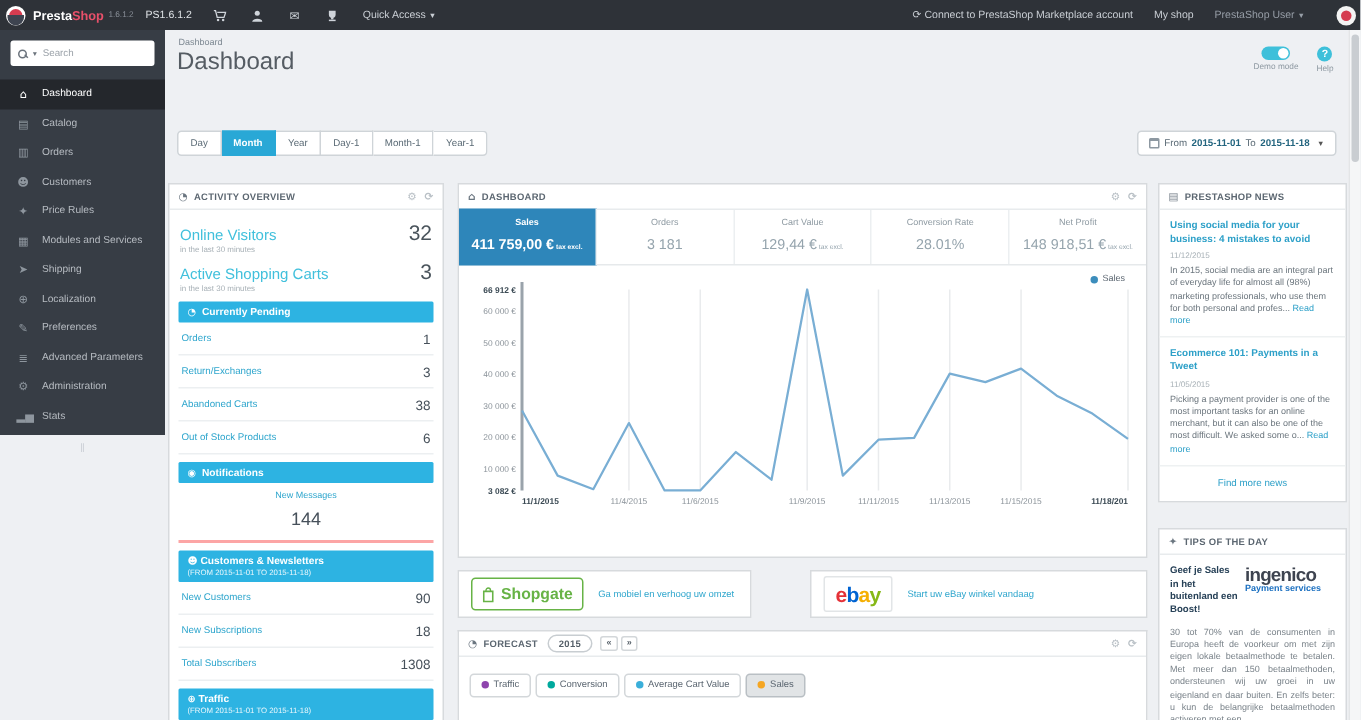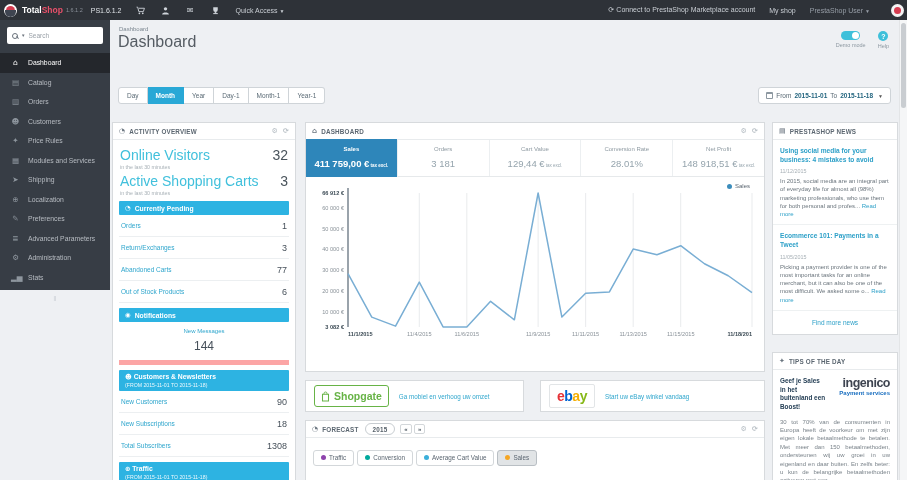--- a/index.html
+++ b/index.html
@@ -58,31 +58,31 @@
 
 .panel{position:absolute;background:#fff;border:1px solid #d7dadd}
 .phead{height:17px;display:flex;align-items:center;padding:0 6px;border-bottom:1px solid #e8ebed;font-size:6.3px;font-weight:bold;color:#5c6771;letter-spacing:.2px}
 .phead .pico{margin-right:4px;color:#6b7680;font-family:"DejaVu Sans",sans-serif;font-size:7px}
 .phead-right{margin-left:auto;display:flex;gap:5px;color:#b9c0c6;font-size:7px}
 .phead-right span{cursor:pointer;font-family:"DejaVu Sans",sans-serif}
 
 #activity-panel{left:112px;top:122px;width:184px}
 .act-body{padding:4px 6px 6px 6px}
 .stat{display:flex;align-items:baseline;justify-content:space-between;margin:3px 1px 0 1px}
-.stat-label{font-size:14px;color:#41c0dc}
+.stat-label{font-size:10px;color:#41c0dc}
 .stat-value{font-size:14px;color:#4a545c}
 .stat-sub{font-size:5.3px;color:#a7b0b6;margin:1px 1px 3px 1px}
 .sec-head{background:#2db3e2;color:#fff;padding:3px 6px;font-size:6.8px;font-weight:bold;margin-top:5px;border-radius:1px;display:flex;align-items:center;gap:4px}
 .sec-head .shico{font-family:"DejaVu Sans",sans-serif;font-size:6.5px}
 .sec-head.twoline{display:block}
 .sec-sub{font-size:5.2px;font-weight:normal;opacity:.9;margin-top:1px}
 .act-row{display:flex;justify-content:space-between;align-items:center;padding:5.5px 2px;border-bottom:1px solid #eceff1;font-size:6.5px}
 .act-row .arl{color:#2fa6cd;cursor:pointer}
 .act-row .arv{color:#46505a;font-size:9px}
-.cells{display:flex;border-bottom:5px solid #fca5a5}
+.cells{display:flex;border-bottom:2px solid #fca5a5}
 .cell{flex:1;text-align:center;padding:6px 0 7px 0;cursor:pointer}
 .cell+.cell{border-left:1px solid #eceff1}
 .cell .cl{font-size:6px;color:#2fa6cd;margin-bottom:5px}
 .cell .cv{font-size:12px;color:#46505a}
 .ga-row{display:flex;align-items:center;gap:4px;padding:7px 2px 3px 2px;font-size:6.5px;color:#2fa6cd;cursor:pointer}
 
 #dash-panel{left:305px;top:122px;width:460px;height:250px}
 .kpis{display:flex;border-bottom:1px solid #e6e9eb}
 .kpi{flex:1;text-align:center;padding:6px 2px 7px 2px;border-right:1px solid #eceff1;cursor:pointer}
 .kpi:last-child{border-right:none}
@@ -95,21 +95,21 @@
 .chart-wrap{position:relative;width:458px;height:190px}
 .legend{position:absolute;right:14px;top:6px;font-size:6px;color:#5a6570;display:flex;align-items:center;gap:3px}
 .legend .dot{width:5px;height:5px;border-radius:50%;background:#3c8dbc}
 svg .grid{stroke:#e9ebed;stroke-width:1}
 svg .axis{stroke:#9aa3ab;stroke-width:2}
 svg .series{fill:none;stroke:#79aed4;stroke-width:1.5;stroke-linejoin:round}
 svg text{font-family:"Liberation Sans",sans-serif;font-size:5.6px;fill:#8a9299}
 svg text.bold{font-weight:bold;fill:#3b4a54}
 
 .ad{position:absolute;background:#fff;border:1px solid #d7dadd;height:32px;display:flex;align-items:center;padding:0 8px;gap:10px}
-#ad-shopgate{left:305px;top:380px;width:219px}
+#ad-shopgate{left:305px;top:380px;width:196px}
 #ad-ebay{left:540px;top:380px;width:225px}
 .sg-box{border:1.5px solid #67b346;border-radius:3px;height:22px;display:flex;align-items:center;padding:0 6px;gap:4px;cursor:pointer}
 .sg-text{font-size:10.5px;color:#67b346;font-weight:bold}
 .ad-link{font-size:6.3px;color:#2fa6cd;cursor:pointer}
 .ebay-box{border:1px solid #e2e5e7;border-radius:2px;height:24px;display:flex;align-items:center;padding:0 7px;cursor:pointer;font-weight:bold;font-size:14px;letter-spacing:-.5px}
 .ebay-box .e1{color:#e53238}.ebay-box .e2{color:#0064d2}.ebay-box .e3{color:#f5af02}.ebay-box .e4{color:#86b817}
 
 #forecast-panel{left:305px;top:420px;width:460px;height:61px;border-bottom:none}
 .badge{border:1px solid #c8cdd1;border-radius:8px;padding:1.5px 7px;font-size:6.3px;font-weight:bold;color:#555f68;margin-left:6px;cursor:pointer}
 .nav-arrows{display:flex;gap:2px;margin-left:5px}
@@ -124,36 +124,36 @@
 .a-title{font-size:6.6px;font-weight:bold;color:#2da0c8;line-height:1.3;cursor:pointer}
 .a-date{font-size:5.4px;color:#a7b0b6;margin:4px 0 3px 0}
 .a-body{font-size:6px;color:#6b757d;line-height:1.38}
 .read-more{color:#2da0c8;cursor:pointer}
 .find-more{text-align:center;padding:8px 0;font-size:6.5px;color:#2da0c8;cursor:pointer}
 
 #tips-panel{left:772px;top:352px;width:126px;height:129px;border-bottom:none}
 .tips-body{padding:7px}
 .tips-top{display:flex;gap:4px}
 .tips-headline{font-size:6.4px;font-weight:bold;color:#274157;line-height:1.35;width:46px;flex:none;cursor:pointer}
-.ingenico{text-align:right;flex:1}
+.ingenico{text-align:left;flex:1}
 .ing-name{font-size:12.5px;font-weight:bold;color:#3e4450;letter-spacing:-.5px;line-height:1}
 .ing-sub{font-size:6px;font-weight:bold;color:#1a6fc0;line-height:1.1}
 .tips-text{font-size:6px;color:#7a838a;line-height:1.4;margin-top:6px;text-align:justify}
 
 .scrollbar{position:absolute;right:0;top:20px;width:8px;height:460px;background:#f5f6f7;border-left:1px solid #e3e5e7}
 .scroll-thumb{position:absolute;left:1px;top:3px;width:5px;height:85px;background:#c9cdd1;border-radius:3px;cursor:pointer}
 </style>
 </head>
 <body>
 
 <div id="app">
 
   <div class="topbar">
     <span class="logo-circle"></span>
-    <span class="brand"><span>Total</span><span class="shop">Shop</span></span>
+    <span class="brand"><span>Presta</span><span class="shop">Shop</span></span>
     <span class="ver">1.6.1.2</span>
     <span class="psver">PS1.6.1.2</span>
     <span class="tb-icons">
       <span class="tb-icon">
           <svg viewBox="0 0 16 16" width="9" height="9">
             <path d="M1 2h2l2 8h8l2-6H5" fill="none" stroke="#cfd4da" stroke-width="1.6"></path>
             <circle cx="6" cy="13" r="1.5" fill="#cfd4da"></circle>
             <circle cx="12" cy="13" r="1.5" fill="#cfd4da"></circle>
           </svg>
         </span>
@@ -299,21 +299,21 @@
           <div class="act-row">
             <span class="arl">Orders</span>
             <span class="arv">1</span>
           </div>
           <div class="act-row">
             <span class="arl">Return/Exchanges</span>
             <span class="arv">3</span>
           </div>
           <div class="act-row">
             <span class="arl">Abandoned Carts</span>
-            <span class="arv">77</span>
+            <span class="arv">38</span>
           </div>
           <div class="act-row">
             <span class="arl">Out of Stock Products</span>
             <span class="arv">6</span>
           </div>
         </div>
 
       <div class="sec-head">
         <span class="shico">◉</span>
         <span>Notifications</span>

